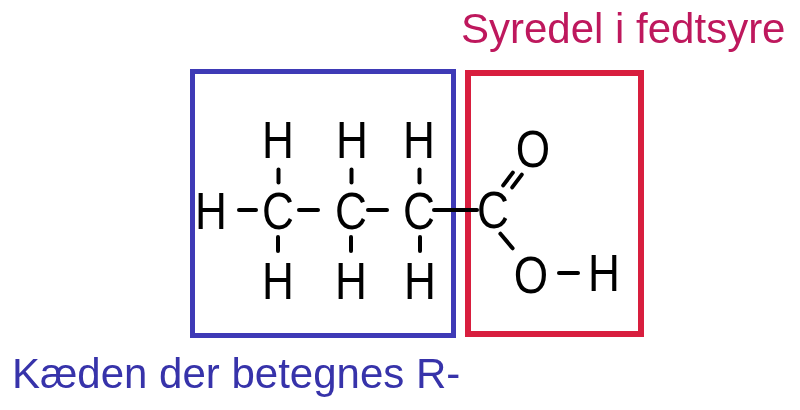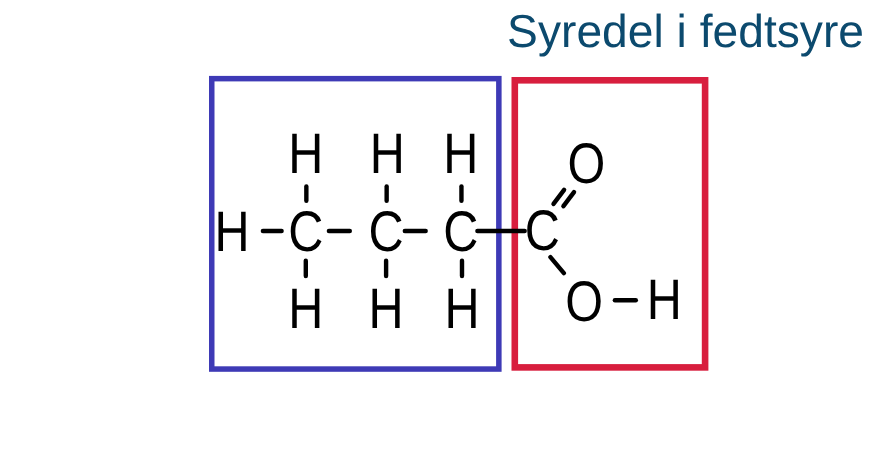--- a/index.html
+++ b/index.html
@@ -41,21 +41,21 @@
     height: 4px;
     background: #000;
     border-radius: 2px;
     z-index: 3;
   }
 </style>
 </head>
 <body>
 
 <div id="figure" style="background: rgb(255, 255, 255);">
-  <div id="acid-label" class="caption" style="color: #0c4a6e;">Syredel i fedtsyre</div>
+  <div id="acid-label" class="caption" style="color: #be185d;">Syredel i fedtsyre</div>
 
   <div id="chain-box" class="box" style="left: 190px; top: 69px; width: 266px; height: 269px; border-width: 5px; border-color: rgb(62, 58, 182);"></div>
 
   <div id="acid-box" class="box" style="left: 465px; top: 70px; width: 179px; height: 267px; border-width: 6px; border-color: rgb(216, 30, 62);"></div>
 
   <div id="molecule">
       <div class="bond" style="left: 236.5px; top: 208px; width: 21px; background: rgb(0, 0, 0); transform: rotate(0deg);"></div>
       <div class="bond" style="left: 296.5px; top: 208px; width: 23px; background: rgb(0, 0, 0); transform: rotate(0deg);"></div>
       <div class="bond" style="left: 365.5px; top: 208px; width: 23px; background: rgb(0, 0, 0); transform: rotate(0deg);"></div>
       <div class="bond" style="left: 431.5px; top: 208px; width: 47px; background: rgb(0, 0, 0); transform: rotate(0deg);"></div>
@@ -78,13 +78,14 @@
       <span class="atom" style="left: 352px; top: 140px; color: rgb(0, 0, 0);">H</span>
       <span class="atom" style="left: 419px; top: 140px; color: rgb(0, 0, 0);">H</span>
       <span class="atom" style="left: 278px; top: 281px; color: rgb(0, 0, 0);">H</span>
       <span class="atom" style="left: 351px; top: 281px; color: rgb(0, 0, 0);">H</span>
       <span class="atom" style="left: 420px; top: 281px; color: rgb(0, 0, 0);">H</span>
       <span class="atom" style="left: 533px; top: 149px; color: rgb(0, 0, 0);">O</span>
       <span class="atom" style="left: 531px; top: 275px; color: rgb(0, 0, 0);">O</span>
       <span class="atom" style="left: 604px; top: 273px; color: rgb(0, 0, 0);">H</span>
     </div>
 
+  <div id="chain-label" class="caption" style="color: rgb(55, 51, 170);">Kæden der betegnes R-</div>
 </div>
 
 </body></html>

